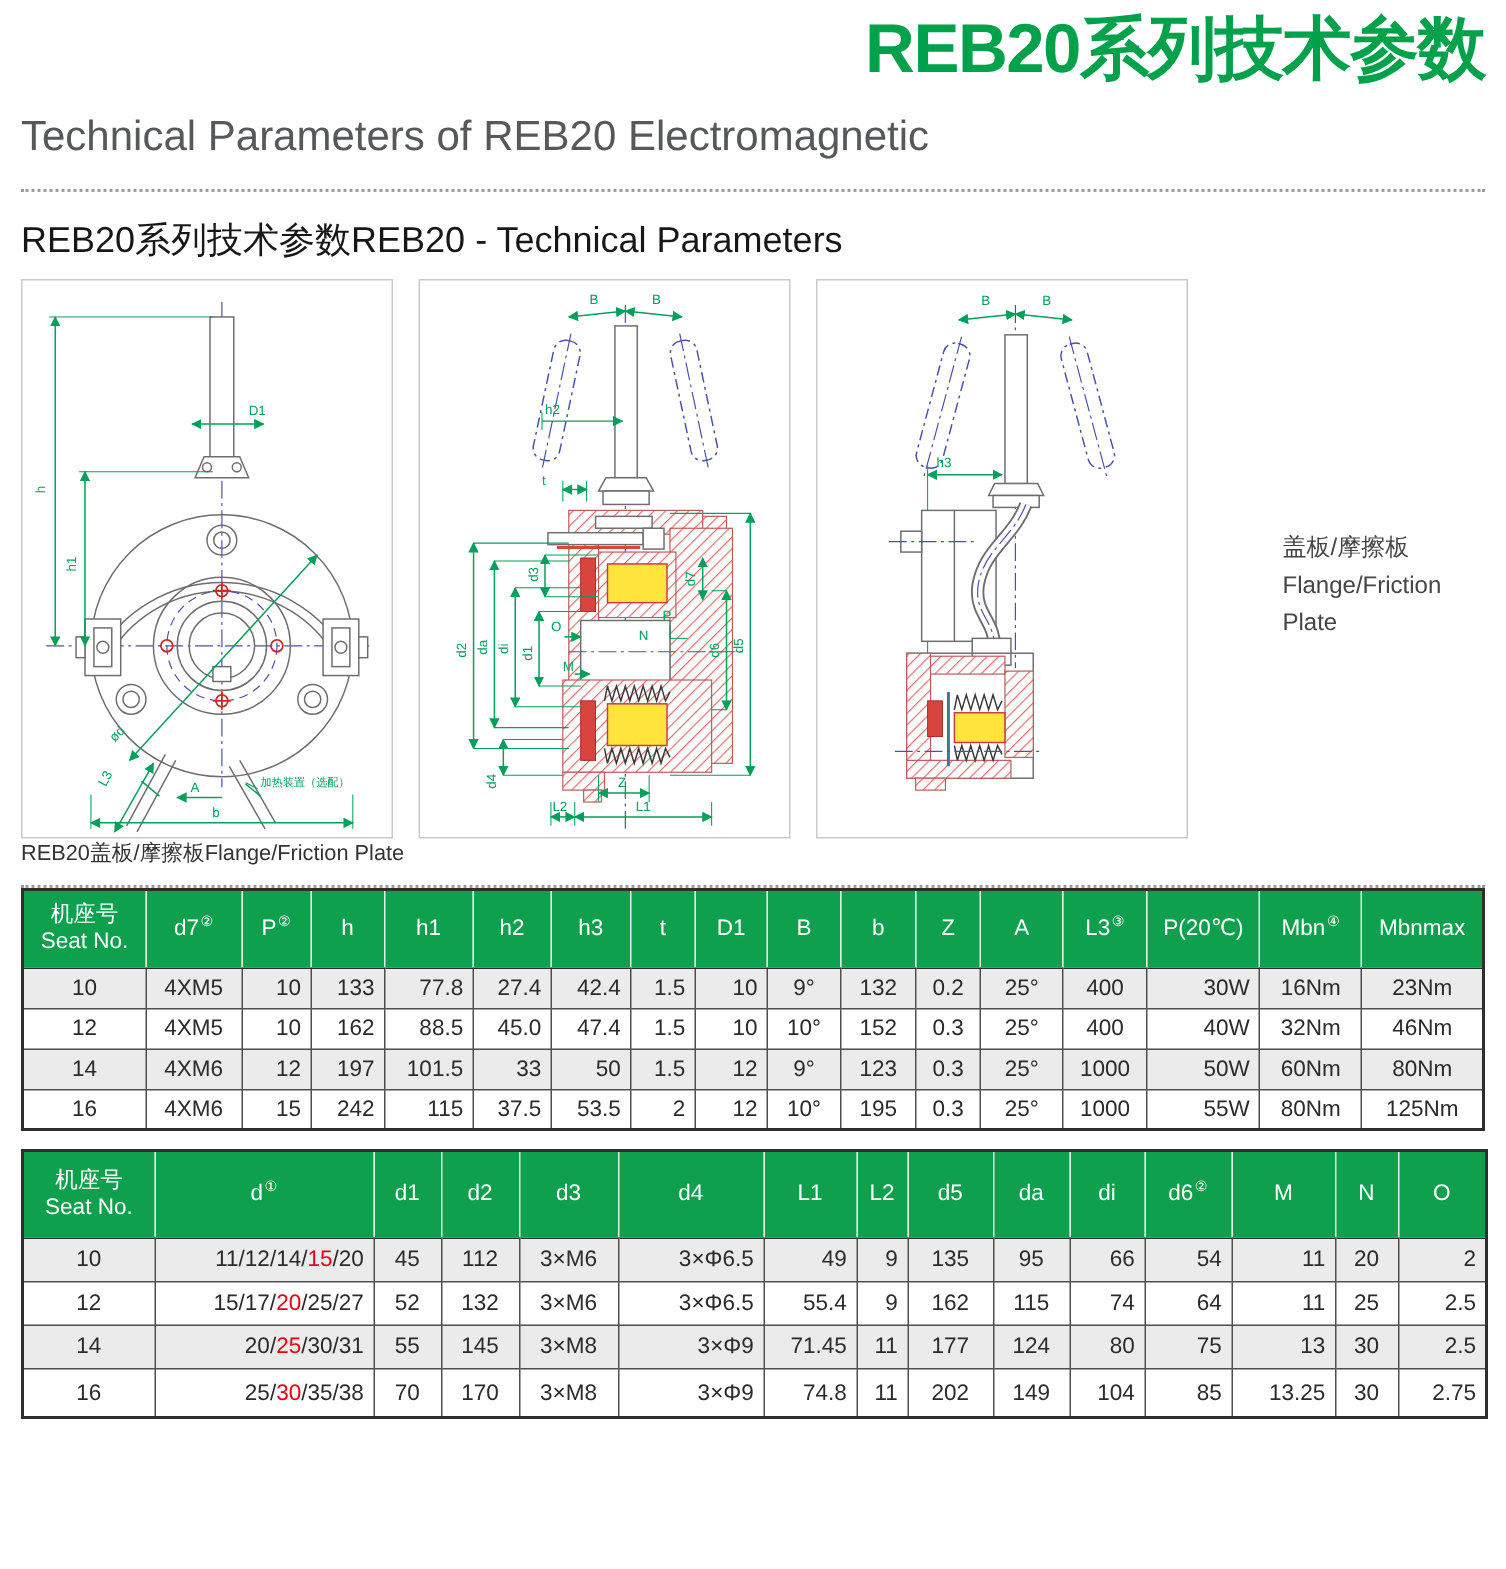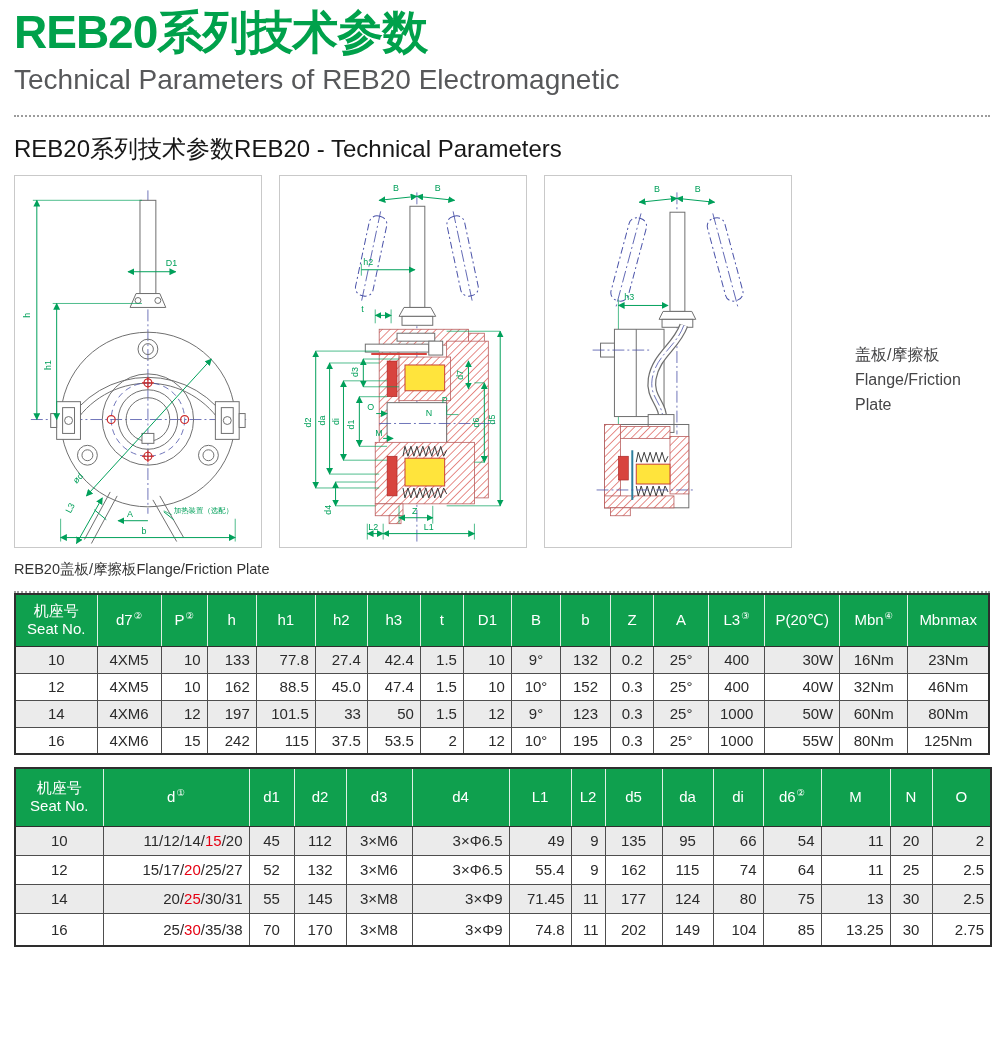--- a/index.html
+++ b/index.html
@@ -1,26 +1,26 @@
 <!DOCTYPE html>
 <html><head>
 <meta charset="utf-8">
 <style>
   html,body{margin:0;padding:0;background:#fff;}
   body{width:1004px;font-family:"Liberation Sans","DejaVu Sans",sans-serif;color:#222;}
   .page{padding:6px 14px 10px 14px;box-sizing:border-box;width:1004px;}
-  h1.title{font-size:46px;line-height:1.08;margin:2px 0 0 0;color:#00a14b;font-weight:bold;letter-spacing:-1px;}
-  .subtitle{font-size:28px;color:#57585a;line-height:1.12;margin-top:6px;font-weight:500;}
+  h1.title{font-size:46px;line-height:1.08;margin:2px 0 0 0;color:#00a14b;font-weight:bold;letter-spacing:-1px;text-align:right;}
+  .subtitle{font-size:28px;color:#57585a;line-height:1.12;margin-top:17px;font-weight:500;}
   .divider{border-top:2px dotted #9c9c9c;height:0;margin-top:20px;}
   h2.section{font-size:24px;font-weight:normal;color:#171717;margin:16px 0 10px 0;letter-spacing:0;}
   .figrow{display:flex;gap:17px;align-items:flex-start;}
   .figbox{width:248px;height:373px;border:1px solid #c9c9c9;background:#fff;box-sizing:border-box;flex:0 0 auto;}
   .figbox svg{display:block;width:100%;height:100%;}
   .sidelabel{margin-left:46px;margin-top:168px;font-size:16px;color:#454547;line-height:1.55;}
-  .figcaption{font-size:14.5px;color:#333;margin-top:12px;}
+  .figcaption{font-size:14.5px;color:#333;}
   .units{font-size:21px;font-weight:600;color:#1d1d1d;margin:14px 0 12px 0;}
   table.params{border-collapse:collapse;width:976px;table-layout:fixed;font-size:15px;color:#2b2b2b;border:2px solid #2e2e2e;}
   table.params th{background:#0fa04e;color:#fff;font-weight:normal;border:1px solid #dff0e4;border-bottom:1px solid #2e2e2e;font-size:15px;padding:1px 2px;line-height:1.25;}
   table.params td{border:1px solid #4e4e4e;padding:1px 6px;background:#fff;}
   table.params tr.stripe td{background:#ebebeb;}
   #t1 thead tr{height:52px;} #t1 tbody tr{height:27px;}
   #t2 thead tr{height:58px;} #t2 tbody tr{height:29px;} #t2 tbody tr:last-child{height:33px;}
   #t2{margin-top:12px;}
   td.ac{text-align:center;} td.ar{text-align:right;padding-right:9px;}
   table.params sup{font-size:9.5px;vertical-align:super;margin-left:1px;}

